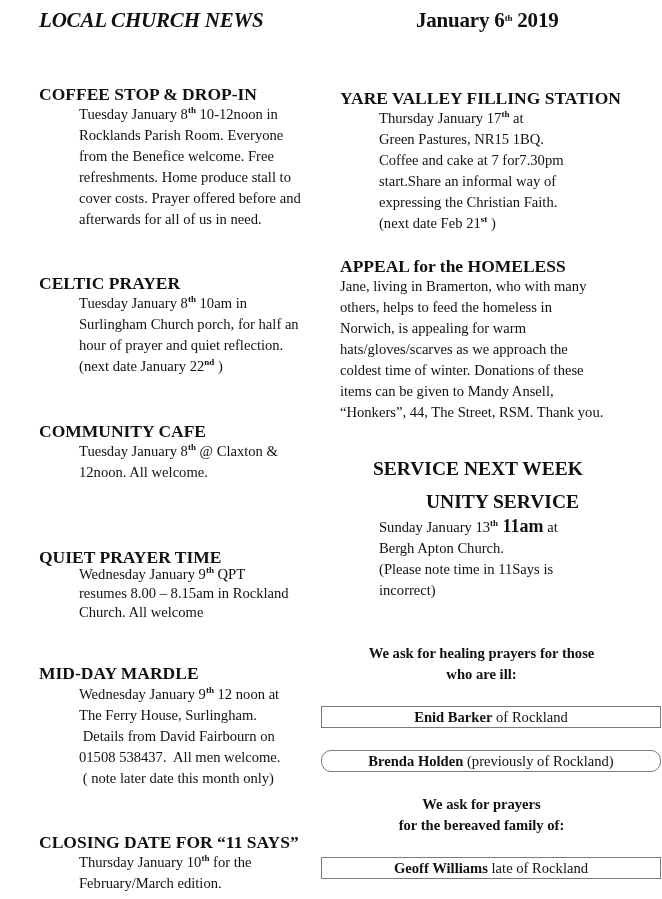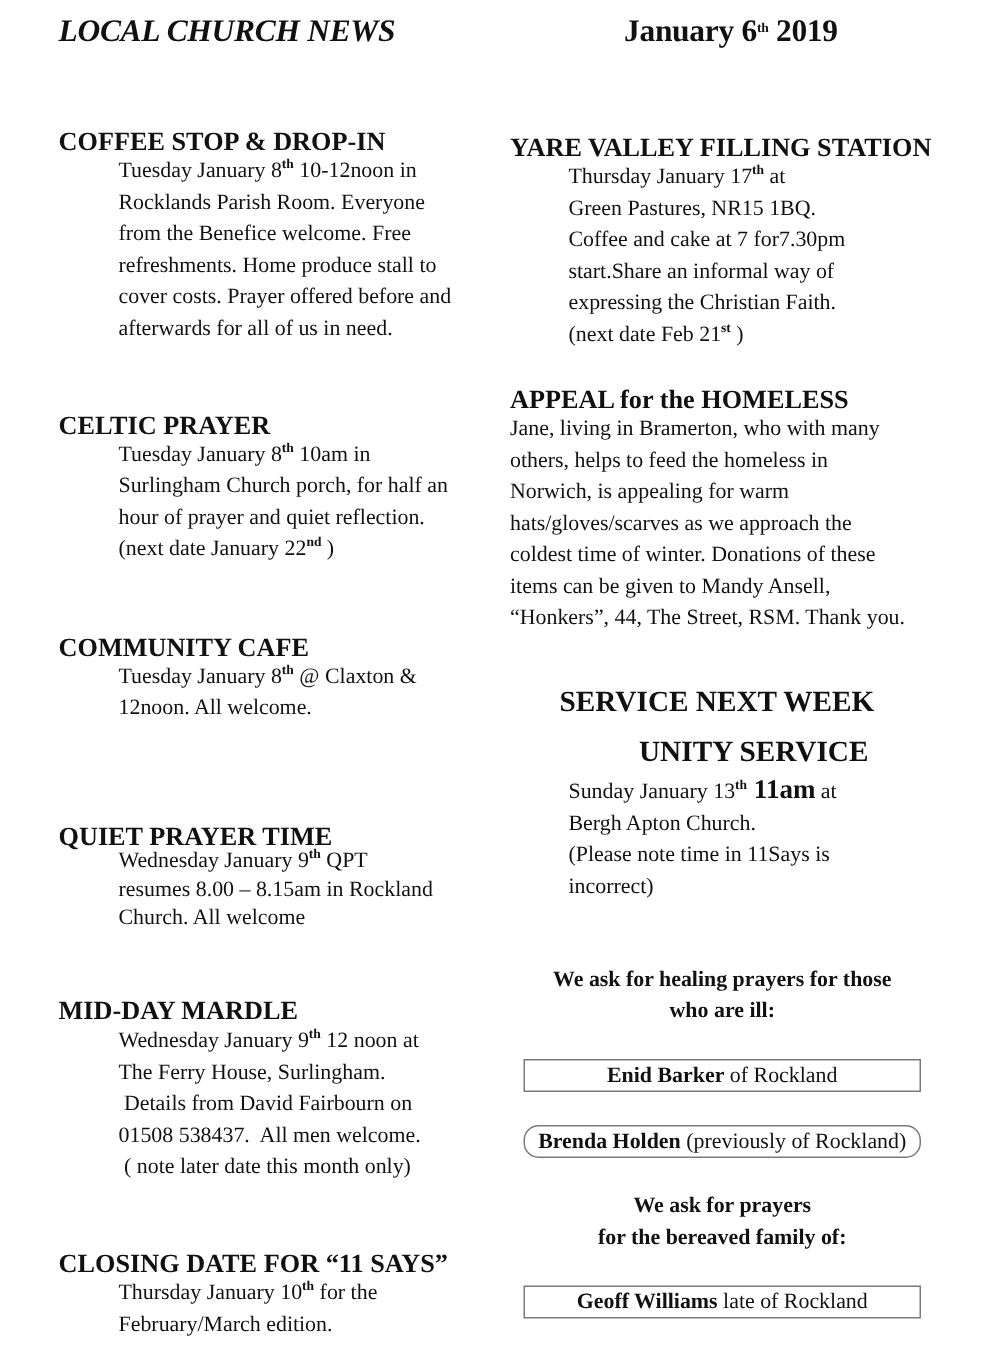--- a/index.html
+++ b/index.html
@@ -18,21 +18,21 @@
   .body {
     font-size: 14.6px; line-height: 21px; white-space: nowrap;
   }
   .body b { font-weight: normal; }
   sup { font-size: 9px; line-height: 0; vertical-align: 6px; font-weight: bold; }
   .h2 {
     font-weight: bold; font-size: 19.5px; line-height: 24px; white-space: nowrap;
   }
   .center { text-align: center; }
   .box {
-    position: absolute; left: 349px; width: 265px; height: 22px;
+    position: absolute; left: 321px; width: 340px; height: 22px;
     border: 1px solid #7a7a7a; box-sizing: border-box;
     text-align: center; font-size: 14.6px; line-height: 20px; white-space: nowrap;
   }
   .big { font-size: 18px; font-weight: bold; }
 </style>
 </head>
 <body>
 
 <div class="abs title" style="left:39px; top:8px;font-style:italic;">LOCAL CHURCH NEWS</div>
 <div class="abs title" style="left:416px; top:8px;"><span>January 6</span><sup>th</sup><span> 2019</span></div>

